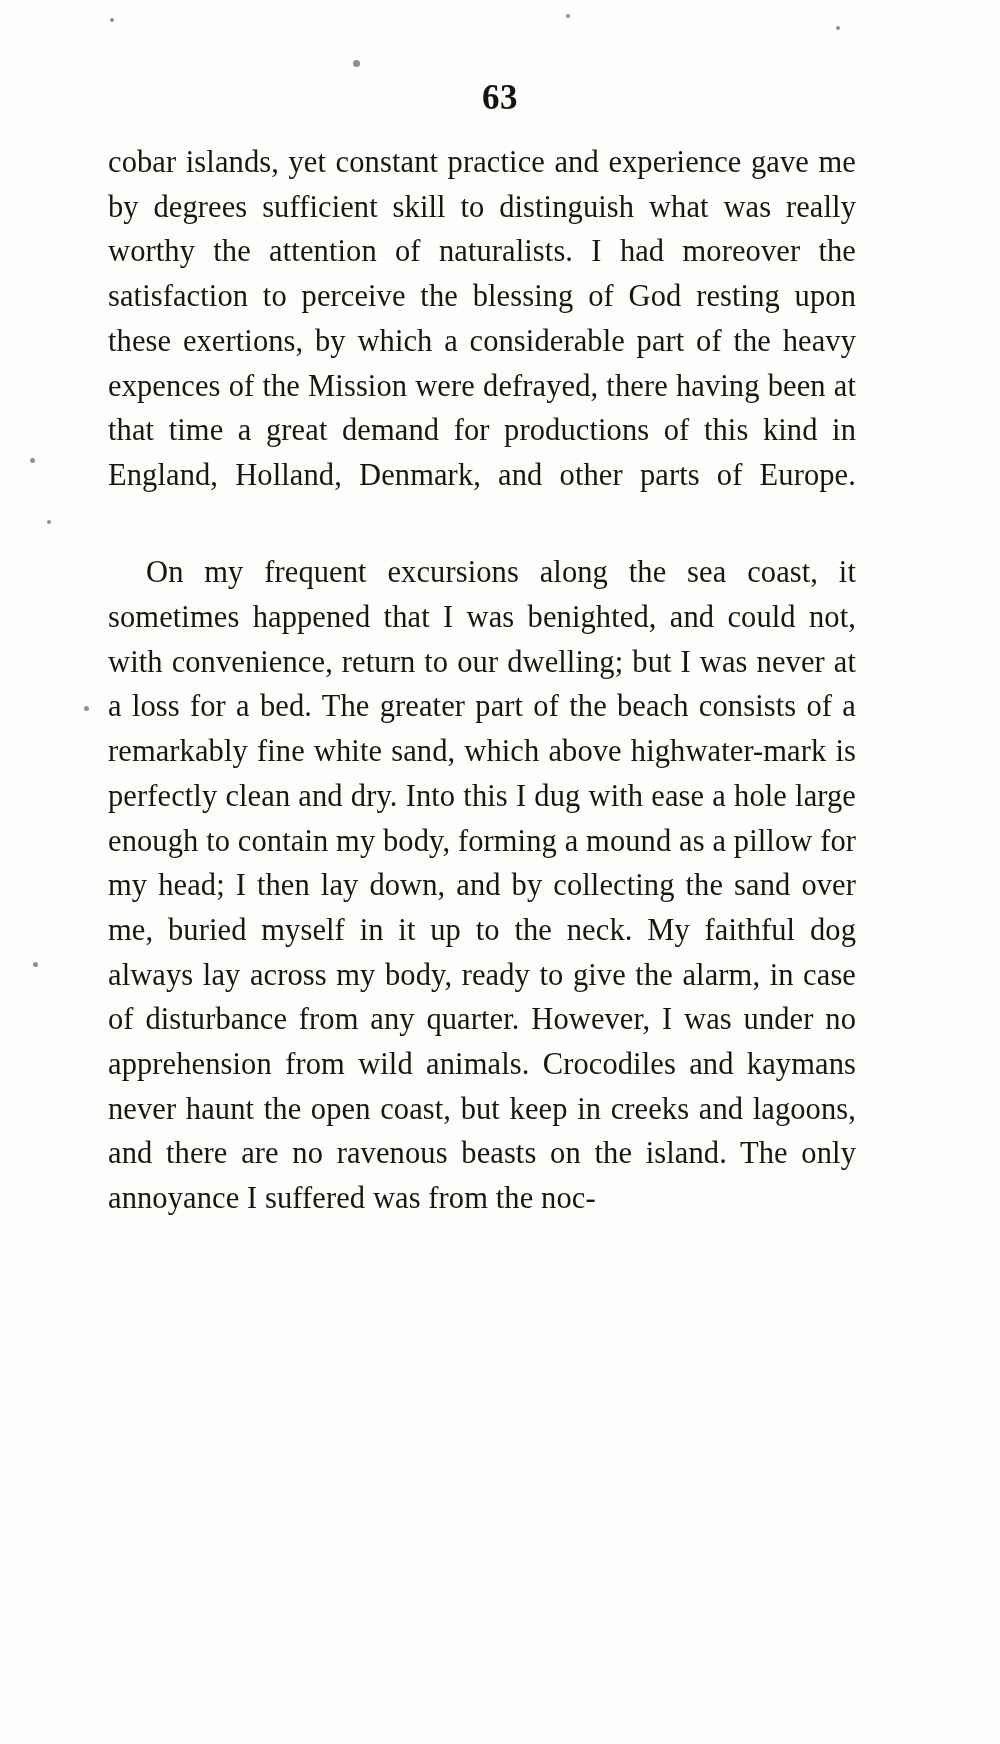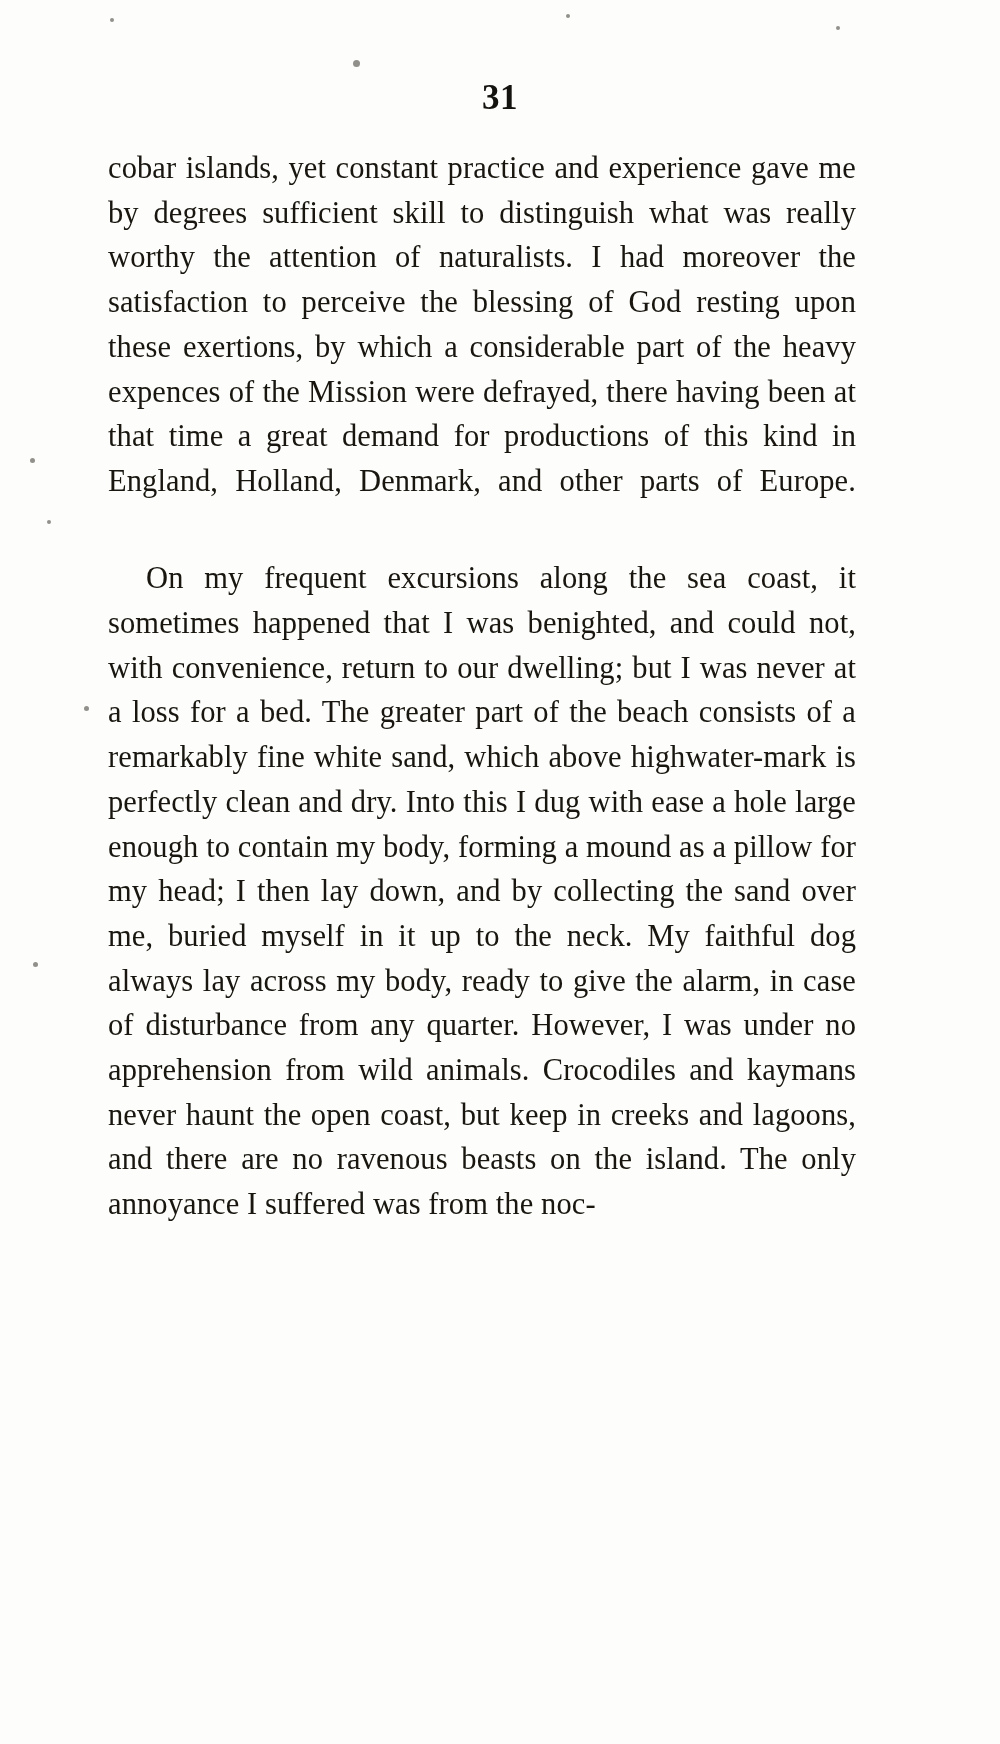--- a/index.html
+++ b/index.html
@@ -39,21 +39,21 @@
     font-family: "Liberation Serif", serif;
     font-weight: bold;
     font-size: 35px;
     letter-spacing: 0.5px;
     color: #15130f;
   }
 
   .text-block {
     position: absolute;
     left: 108px;
-    top: 146px;
+    top: 140px;
     width: 748px;
   }
 
   p.para {
     margin: 0;
     font-size: 30.5px;
     line-height: 44.7px;
     text-align: justify;
     text-justify: inter-word;
     color: #18160f;
@@ -84,20 +84,20 @@
 
   <div class="speck" style="left:110px; top:18px; width:4px; height:4px;"></div>
   <div class="speck" style="left:353px; top:60px; width:7px; height:7px;"></div>
   <div class="speck" style="left:566px; top:14px; width:4px; height:4px;"></div>
   <div class="speck" style="left:836px; top:26px; width:4px; height:4px;"></div>
   <div class="speck" style="left:30px; top:458px; width:5px; height:5px;"></div>
   <div class="speck" style="left:47px; top:520px; width:4px; height:4px;"></div>
   <div class="speck" style="left:84px; top:706px; width:5px; height:5px;"></div>
   <div class="speck" style="left:33px; top:962px; width:5px; height:5px;"></div>
 
-  <div class="page-number">31</div>
+  <div class="page-number">63</div>
 
   <div class="text-block">
     <p class="para">cobar islands, yet constant practice and experience gave me by degrees sufficient skill to distinguish what was really worthy the attention of naturalists. I had moreover the satisfaction to perceive the blessing of God resting upon these exertions, by which a considerable part of the heavy expences of the Mission were defrayed, there having been at that time a great demand for productions of this kind in England, Holland, Denmark, and other parts of Europe.</p>
     <p class="para indent noforce">On my frequent excursions along the sea coast, it sometimes happened that I was benighted, and could not, with convenience, return to our dwelling; but I was never at a loss for a bed. The greater part of the beach consists of a remarkably fine white sand, which above highwater-mark is perfectly clean and dry. Into this I dug with ease a hole large enough to contain my body, forming a mound as a pillow for my head; I then lay down, and by collecting the sand over me, buried myself in it up to the neck. My faithful dog always lay across my body, ready to give the alarm, in case of disturbance from any quarter. However, I was under no apprehension from wild animals. Crocodiles and kaymans never haunt the open coast, but keep in creeks and lagoons, and there are no ravenous beasts on the island. The only annoyance I suffered was from the noc-</p>
   </div>
 
 </div>
 
 </body></html>

